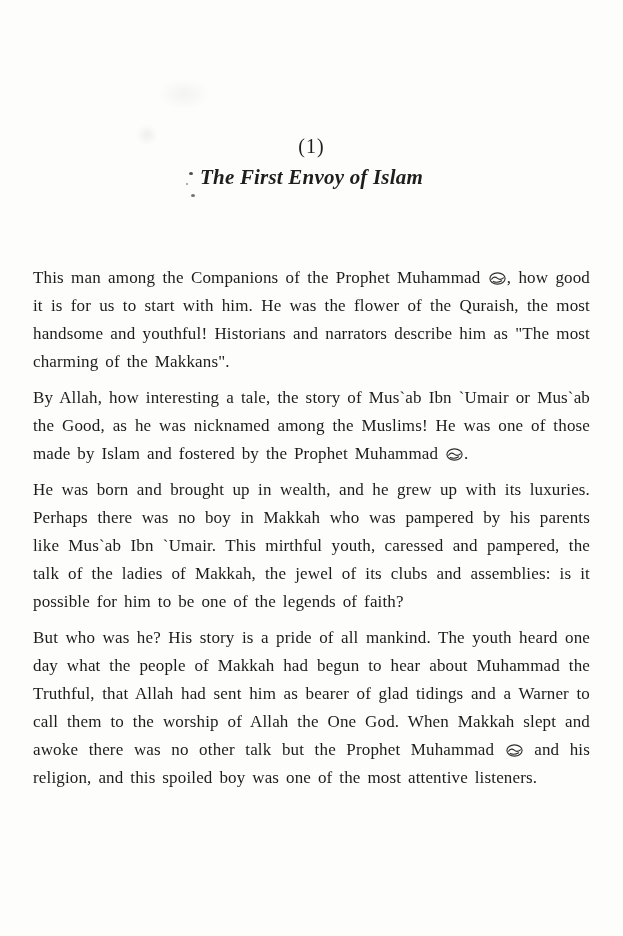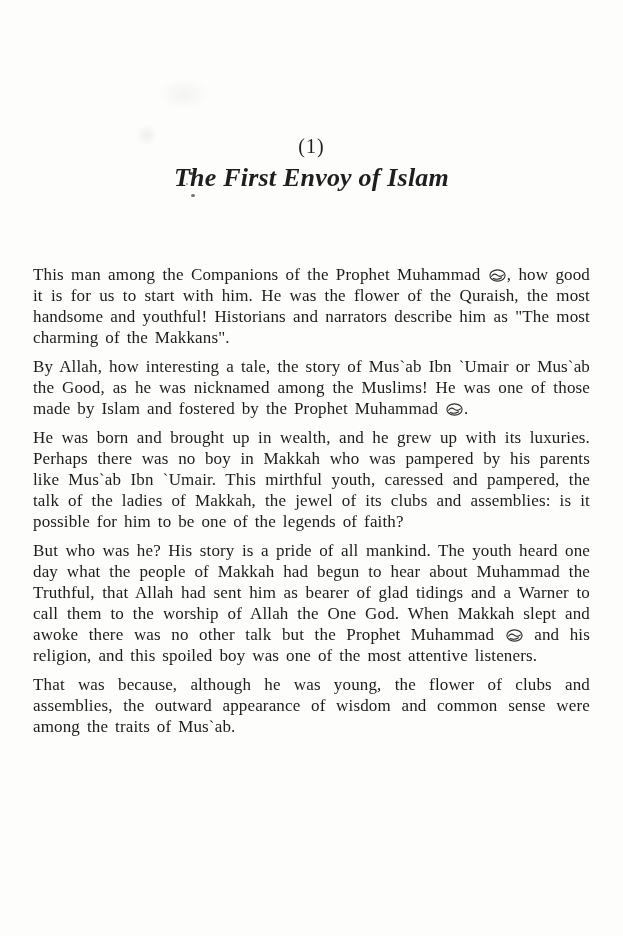--- a/index.html
+++ b/index.html
@@ -15,29 +15,29 @@
   .header { position:absolute; top:136px; left:0; width:100%; text-align:center; }
   .chapter-number { font-size:20px; line-height:20px; letter-spacing:1px; }
   .page-title {
     margin-top:15px;
     font-size:23px; line-height:26px;
     font-weight:bold;
     letter-spacing:0.4px;
   }
   .page-subtitle {
     margin-top:9px;
-    font-size:26px; line-height:25px;
+    font-size:21px; line-height:25px;
     font-weight:bold; font-style:italic;
     letter-spacing:0.2px;
   }
   .text-block { position:absolute; left:33px; top:264px; width:557px; }
   .para {
     margin:0 0 8px 0;
     font-size:17px;
-    line-height:21px;
+    line-height:28px;
     text-align:justify;
     letter-spacing:0.15px;
     word-spacing:2.5px;
     color:#1c1c1c;
   }
   .pbuh {
     display:inline-block;
     vertical-align:-2px;
     line-height:0;
     margin:0 1px;
@@ -86,16 +86,15 @@
             </g>
           </svg></span>.</p>
       <p class="para">He was born and brought up in wealth, and he grew up with its luxuries. Perhaps there was no boy in Makkah who was pampered by his parents like Mus`ab Ibn `Umair. This mirthful youth, caressed and pampered, the talk of the ladies of Makkah, the jewel of its clubs and assemblies: is it possible for him to be one of the legends of faith?</p>
       <p class="para">But who was he? His story is a pride of all mankind. The youth heard one day what the people of Makkah had begun to hear about Muhammad the Truthful, that Allah had sent him as bearer of glad tidings and a Warner to call them to the worship of Allah the One God. When Makkah slept and awoke there was no other talk but the Prophet Muhammad <span class="pbuh"><svg width="17" height="13" viewBox="0 0 17 13" xmlns="http://www.w3.org/2000/svg">
             <g fill="none" stroke="#2b2b2b" stroke-width="1.1" stroke-linecap="round">
               <ellipse cx="8.5" cy="6.5" rx="7.6" ry="5.6"></ellipse>
               <path d="M2.6 7.2 Q5.2 3.6 8.2 6.2 T14.4 5.8"></path>
               <path d="M4.2 9.4 Q8.4 11.4 12.6 8.8"></path>
             </g>
           </svg></span> and his religion, and this spoiled boy was one of the most attentive listeners.</p>
-      <p class="para">That was because, although he was young, the flower of clubs and assemblies, the outward appearance of wisdom and common sense were among the traits of Mus`ab.</p>
     </div>
 
 </div>
 
 </body></html>

